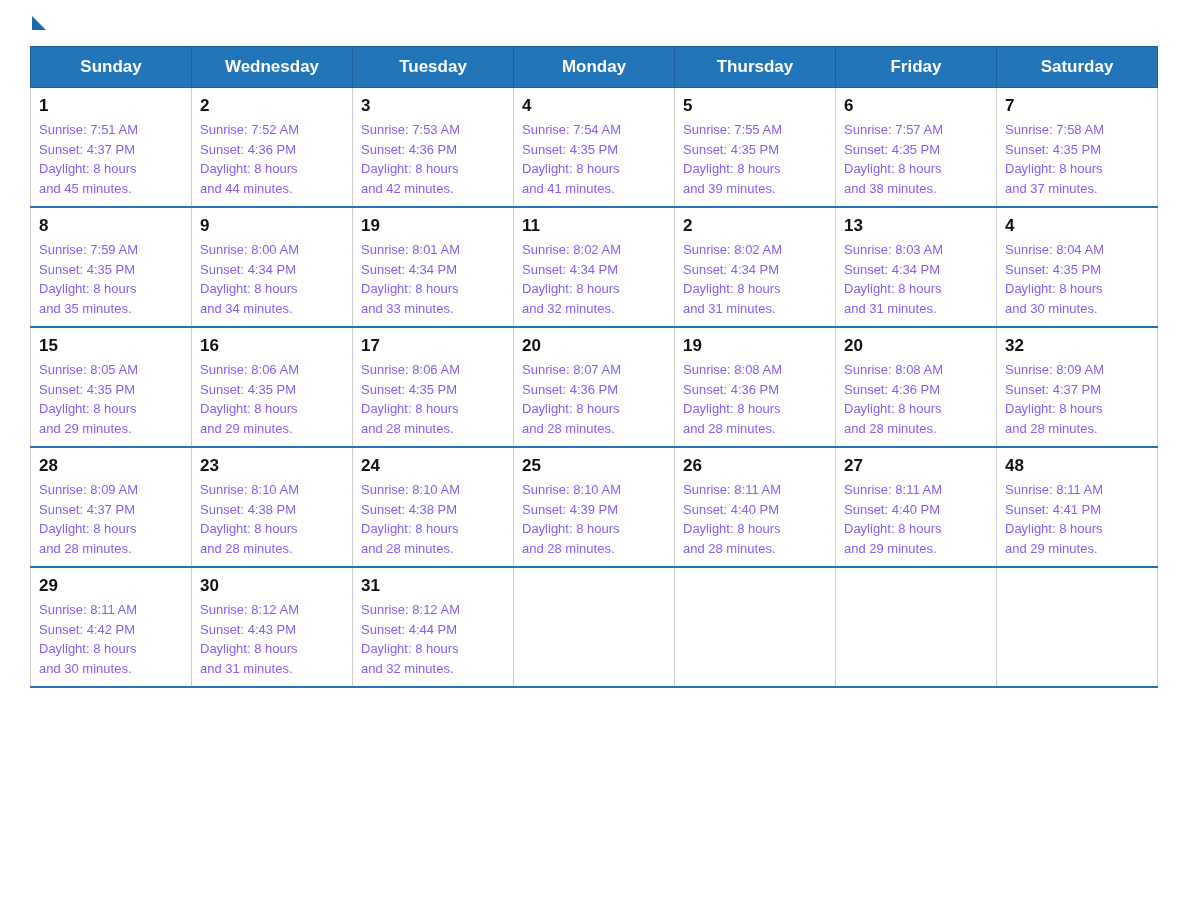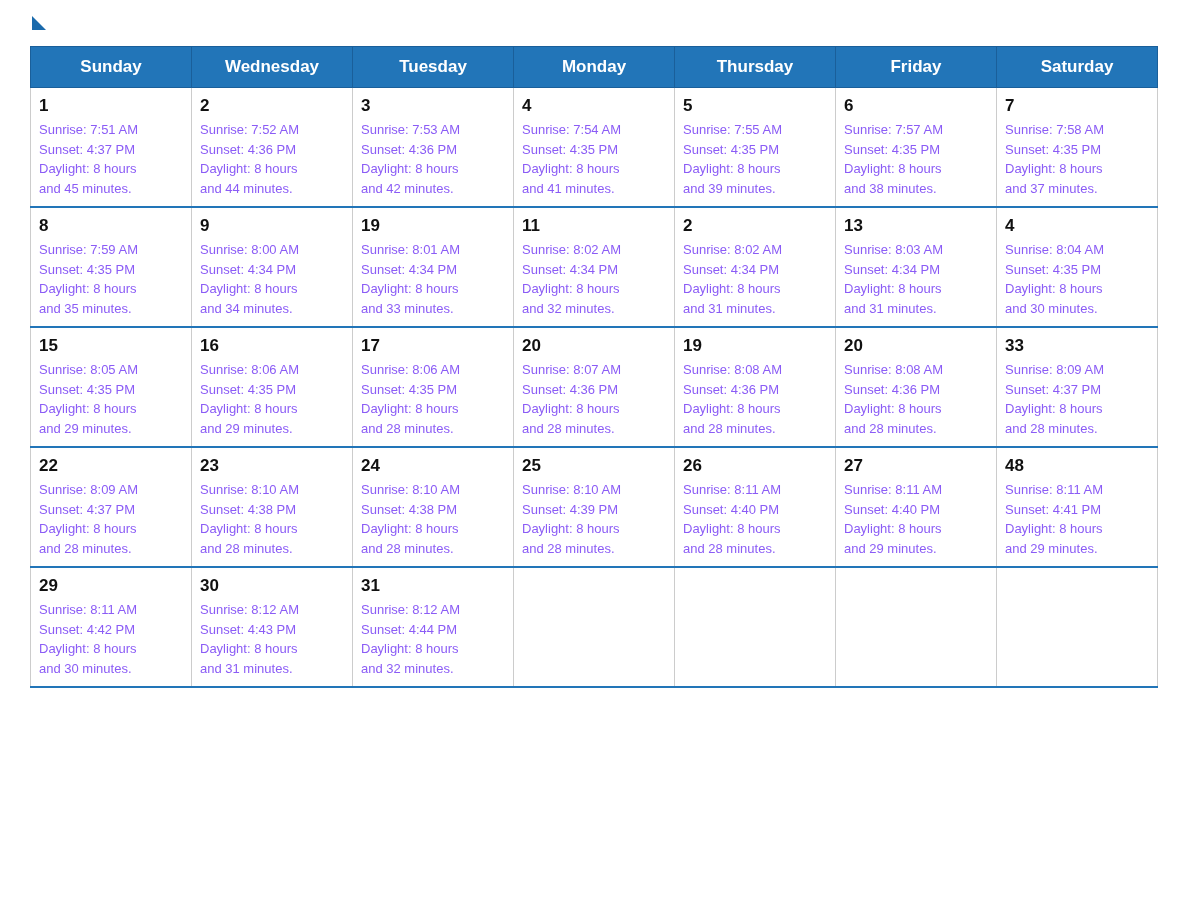--- a/index.html
+++ b/index.html
@@ -216,27 +216,27 @@
       </td>
         <td>
         <span class="day-number">19</span>
         <span class="day-info">Sunrise: 8:08 AM<br>Sunset: 4:36 PM<br>Daylight: 8 hours<br>and 28 minutes.</span>
       </td>
         <td>
         <span class="day-number">20</span>
         <span class="day-info">Sunrise: 8:08 AM<br>Sunset: 4:36 PM<br>Daylight: 8 hours<br>and 28 minutes.</span>
       </td>
         <td>
-        <span class="day-number">33</span>
+        <span class="day-number">32</span>
         <span class="day-info">Sunrise: 8:09 AM<br>Sunset: 4:37 PM<br>Daylight: 8 hours<br>and 28 minutes.</span>
       </td>
       </tr>
       <tr>
         <td>
-        <span class="day-number">22</span>
+        <span class="day-number">28</span>
         <span class="day-info">Sunrise: 8:09 AM<br>Sunset: 4:37 PM<br>Daylight: 8 hours<br>and 28 minutes.</span>
       </td>
         <td>
         <span class="day-number">23</span>
         <span class="day-info">Sunrise: 8:10 AM<br>Sunset: 4:38 PM<br>Daylight: 8 hours<br>and 28 minutes.</span>
       </td>
         <td>
         <span class="day-number">24</span>
         <span class="day-info">Sunrise: 8:10 AM<br>Sunset: 4:38 PM<br>Daylight: 8 hours<br>and 28 minutes.</span>
       </td>

